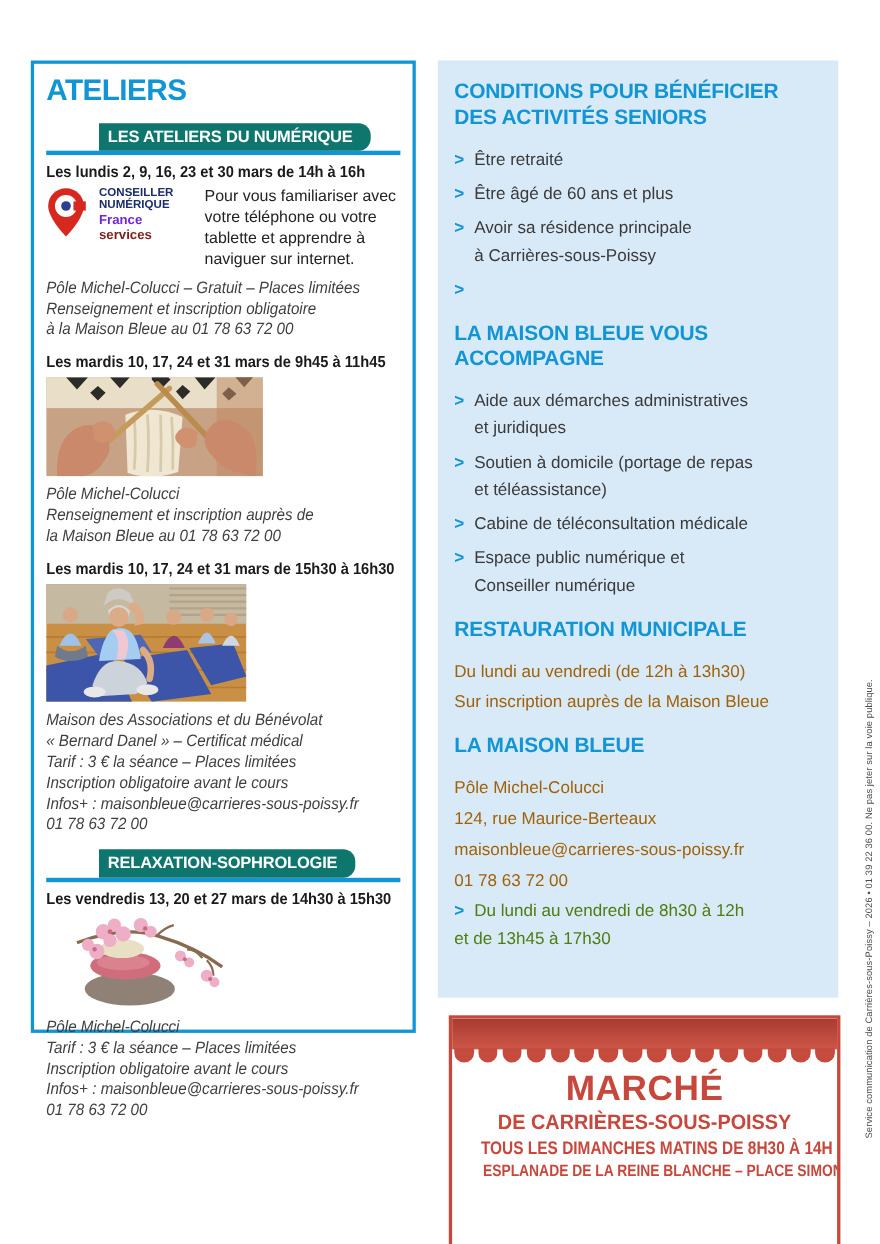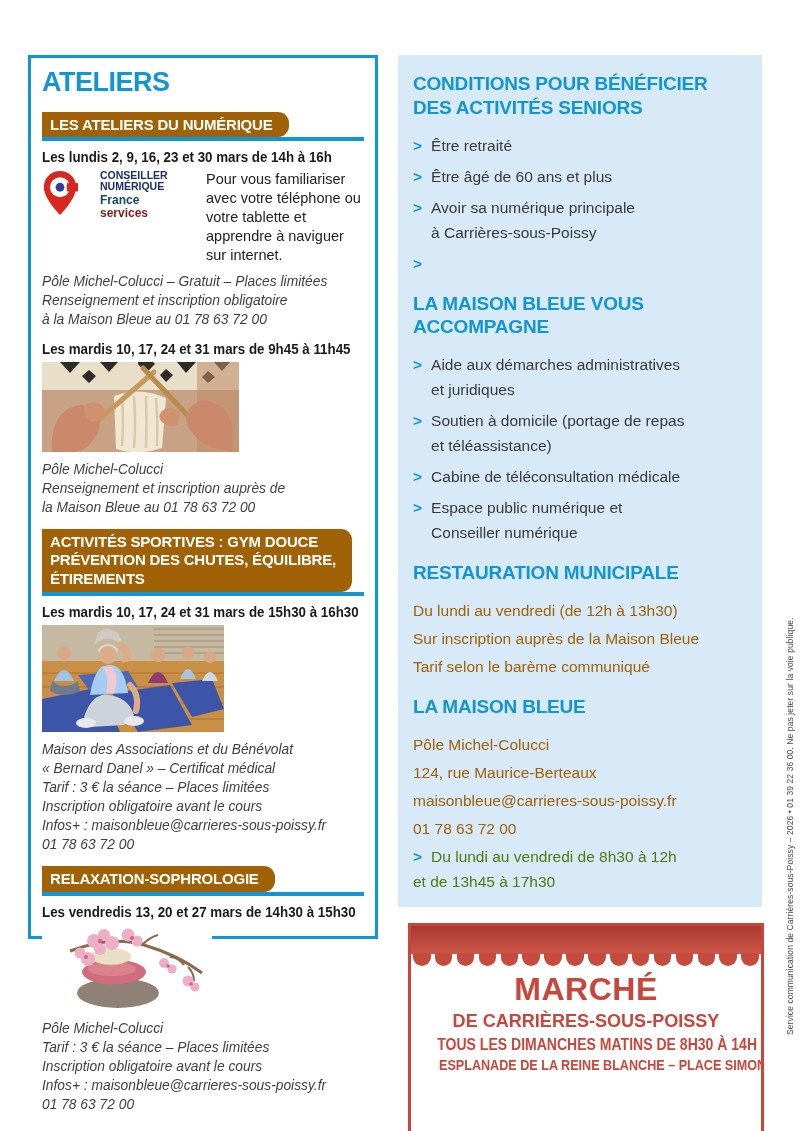--- a/index.html
+++ b/index.html
@@ -12,40 +12,41 @@
     position:absolute;left:28px;top:55px;width:350px;height:884px;
     border:3px solid #1295d4;background:#fff;box-sizing:border-box;
     padding:8px 11px 6px 11px;
   }
   .main-title{
     color:#1295d4;font-size:27px;font-weight:bold;letter-spacing:-0.5px;
     margin:2px 0 14px 0;line-height:1.1;
   }
   .banner-wrap{border-bottom:4px solid #1295d4;line-height:0;}
   .banner{
-    display:inline-block;background:#a16207;color:#fff;font-weight:bold;
+    display:inline-block;background:#0f766e;color:#fff;font-weight:bold;
     font-size:15px;line-height:1.25;padding:4px 16px 3px 8px;
     border-radius:0 11px 11px 0;white-space:pre-line;letter-spacing:-0.2px;
     vertical-align:bottom;
+    margin-left:48px;
   }
   .date-line{
     font-weight:bold;color:#1a1a1a;font-size:14.5px;margin:8px 0 5px 0;
     transform:scaleX(0.92);transform-origin:0 50%;white-space:nowrap;
   }
   .info-block{margin:3px 0 0 0;}
   .info-line{
     font-style:italic;color:#3f3f3f;font-size:15px;line-height:19px;
     transform:scaleX(0.92);transform-origin:0 50%;white-space:nowrap;
   }
   .section{margin-bottom:13px;}
-  .logo-row{display:flex;align-items:flex-start;gap:22px;margin:4px 0 6px 0;}
+  .logo-row{display:flex;align-items:flex-start;gap:12px;margin:4px 0 6px 0;}
   .pin-icon{flex:0 0 auto;}
   .logo-text{flex:0 0 auto;width:84px;line-height:1.05;}
   .logo-text .l1,.logo-text .l2{font-size:10.5px;font-weight:bold;color:#1b2d6b;letter-spacing:0;}
-  .logo-text .l3{font-size:12px;font-weight:bold;color:#0c4a6e;margin-top:2px;}
+  .logo-text .l3{font-size:12px;font-weight:bold;color:#6d28d9;margin-top:2px;}
   .logo-text .l4{font-size:12px;font-weight:bold;color:#7f1d1d;}
   .logo-desc{flex:1;font-size:14.5px;color:#222;line-height:1.3;}
   .photo{display:block;margin:3px 0 7px 0;}
   
   .right-panel{
     position:absolute;left:398px;top:55px;width:364px;height:852px;
     background:#d8e9f7;box-sizing:border-box;padding:15px 13px 10px 15px;
   }
   .r-heading{
     color:#1295d4;font-size:19px;font-weight:bold;line-height:1.25;
@@ -133,25 +134,20 @@
       <path d="M138 50 q-10 -8 -18 -1 q-6 6 1 12 q8 6 15 1 z" fill="#cf9170"></path>
     </svg>
     <div class="info-block">
       <div class="info-line">Pôle Michel-Colucci</div>
       <div class="info-line">Renseignement et inscription auprès de</div>
       <div class="info-line">la Maison Bleue au 01 78 63 72 00</div>
     </div>
   </div>
 
   <div class="section">
-    <div class="banner-wrap">
-      <span class="banner">ACTIVITÉS SPORTIVES : GYM DOUCE
-PRÉVENTION DES CHUTES, ÉQUILIBRE,
-ÉTIREMENTS</span>
-    </div>
     <div class="date-line">Les mardis 10, 17, 24 et 31 mars de 15h30 à 16h30</div>
     <svg class="photo" width="182" height="107" viewBox="0 0 182 107">
       <rect width="182" height="107" fill="#c99045"></rect>
       <rect width="182" height="36" fill="#c6b9a2"></rect>
       <g stroke="#b2a489" stroke-width="2">
         <path d="M112 4 h70 M112 10 h70 M112 16 h70 M112 22 h70 M112 28 h70"></path>
       </g>
       <g stroke="#b87c33" stroke-width="1.5">
         <path d="M0 48 h182 M0 62 h182 M0 78 h182 M0 94 h182"></path>
       </g>
@@ -248,21 +244,21 @@
   <div class="li">
     <span class="chev">&gt;</span>
     <span class="li-text">Être retraité</span>
   </div>
   <div class="li">
     <span class="chev">&gt;</span>
     <span class="li-text">Être âgé de 60 ans et plus</span>
   </div>
   <div class="li">
     <span class="chev">&gt;</span>
-    <span class="li-text">Avoir sa numérique principale
+    <span class="li-text">Avoir sa résidence principale
 à Carrières-sous-Poissy</span>
   </div>
   <div class="li">
     <span class="chev">&gt;</span>
   </div>
 
   <div class="r-heading">LA MAISON BLEUE VOUS ACCOMPAGNE</div>
   <div class="li">
     <span class="chev">&gt;</span>
     <span class="li-text">Aide aux démarches administratives
@@ -279,21 +275,20 @@
   </div>
   <div class="li">
     <span class="chev">&gt;</span>
     <span class="li-text">Espace public numérique et
 Conseiller numérique</span>
   </div>
 
   <div class="r-heading">RESTAURATION MUNICIPALE</div>
   <div class="r-line">Du lundi au vendredi (de 12h à 13h30)</div>
   <div class="r-line">Sur inscription auprès de la Maison Bleue</div>
-  <div class="r-line">Tarif selon le barème communiqué</div>
 
   <div class="r-heading">LA MAISON BLEUE</div>
   <div class="r-line">Pôle Michel-Colucci</div>
   <div class="r-line">124, rue Maurice-Berteaux</div>
   <div class="r-line">maisonbleue@carrieres-sous-poissy.fr</div>
   <div class="r-line">01 78 63 72 00</div>
   <div class="hours">
     <span class="chev">&gt;</span><span class="hours-text">Du lundi au vendredi de 8h30 à 12h
 et de 13h45 à 17h30</span>
   </div>

